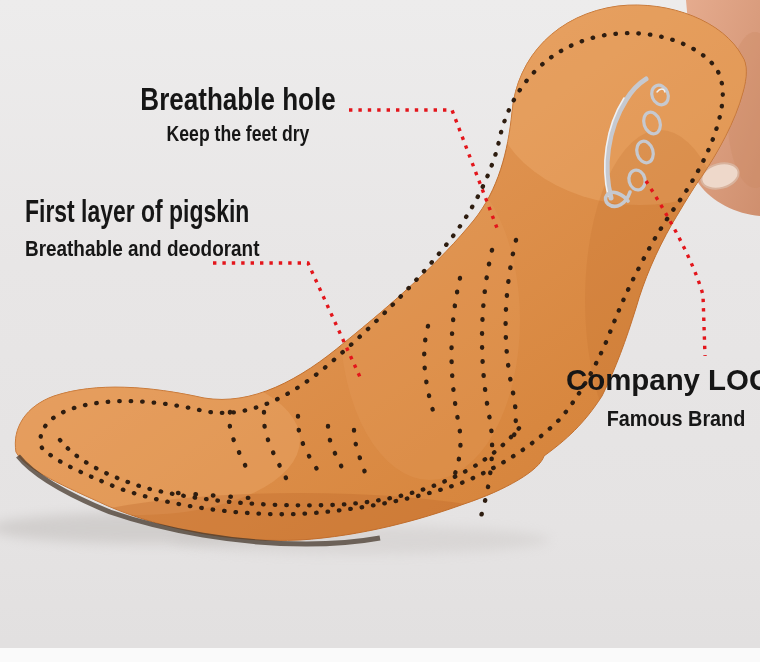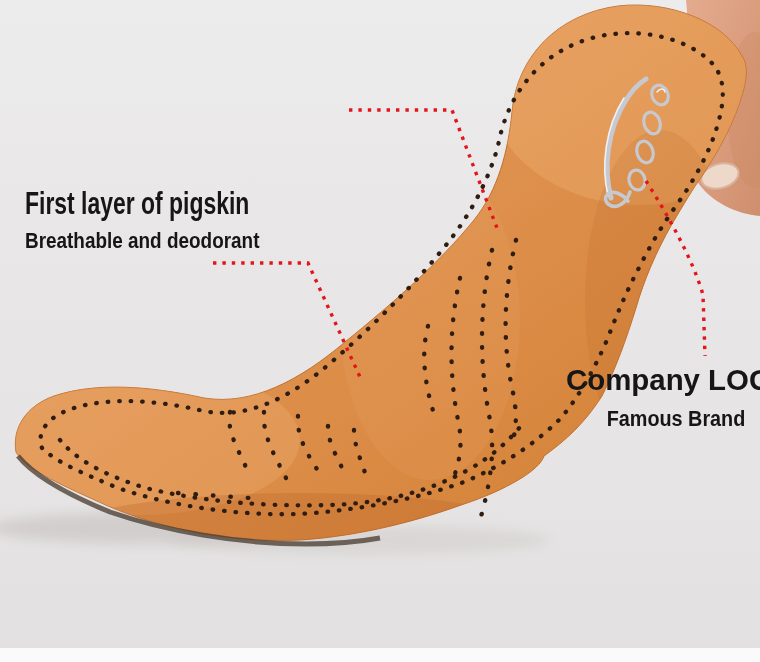--- a/index.html
+++ b/index.html
@@ -7,21 +7,21 @@
     position:relative;width:760px;height:662px;overflow:hidden;
     background:linear-gradient(180deg,#edecec 0%,#e8e6e6 40%,#e5e3e3 80%,#e2e0e0 97%);
     font-family:"Liberation Sans",sans-serif;
   }
   .art{position:absolute;left:0;top:0;width:760px;height:662px;display:block;}
   .lbl{position:absolute;color:#161616;font-weight:bold;}
   .lbl .line{display:block;white-space:nowrap;line-height:1.08;}
   #lbl-breathable{left:96px;top:83px;width:284px;text-align:center;}
   .t1{font-size:31px;transform:scaleX(.84);transform-origin:center top;}
   .s1{font-size:22px;margin-top:6px;transform:scaleX(.80);transform-origin:center top;}
-  #lbl-pigskin{left:25px;top:187px;width:380px;text-align:left;}
+  #lbl-pigskin{left:25px;top:195px;width:380px;text-align:left;}
   .t2{font-size:31px;transform:scaleX(.74);transform-origin:left top;}
   .s2{font-size:22px;margin-top:9px;transform:scaleX(.86);transform-origin:left top;}
   #lbl-brand-title{left:566px;top:364px;width:200px;text-align:left;}
   .t3{font-size:30px;transform:scaleX(.98);transform-origin:left top;}
   #lbl-brand-sub{left:580px;top:407px;width:192px;text-align:center;}
   .s3{font-size:22px;transform:scaleX(.90);transform-origin:center top;}
   .bottom-strip{position:absolute;left:0;top:648px;width:760px;height:14px;background:#fafafa;}
   .holes{fill:none;stroke:#2e1d10;stroke-linecap:round;}
   .row{stroke-width:4.3;stroke-dasharray:.5 11;}
   .col{stroke-width:4.4;stroke-dasharray:.5 13.5;}
@@ -109,20 +109,24 @@
       <path class="foil-hi" stroke-width="1.4" d="M 657 92 C 660 88 664 88 665 92"></path>
     </g>
 
     <g>
       <path class="leader" d="M 349 110 L 452 110 L 497 228"></path>
       <path class="leader" d="M 213 263 L 308 263 L 360 377"></path>
       <path class="leader" d="M 646 181 C 668 215 694 262 703 295 L 705 356"></path>
     </g>
   </svg>
 
+  <div class="lbl" id="lbl-breathable">
+    <div class="line t1">Breathable hole</div>
+    <div class="line s1">Keep the feet dry</div>
+  </div>
 
   <div class="lbl" id="lbl-pigskin">
     <div class="line t2">First layer of pigskin</div>
     <div class="line s2">Breathable and deodorant</div>
   </div>
 
   <div class="lbl" id="lbl-brand-title">
     <div class="line t3">Company LOGO</div>
   </div>
   <div class="lbl" id="lbl-brand-sub">

